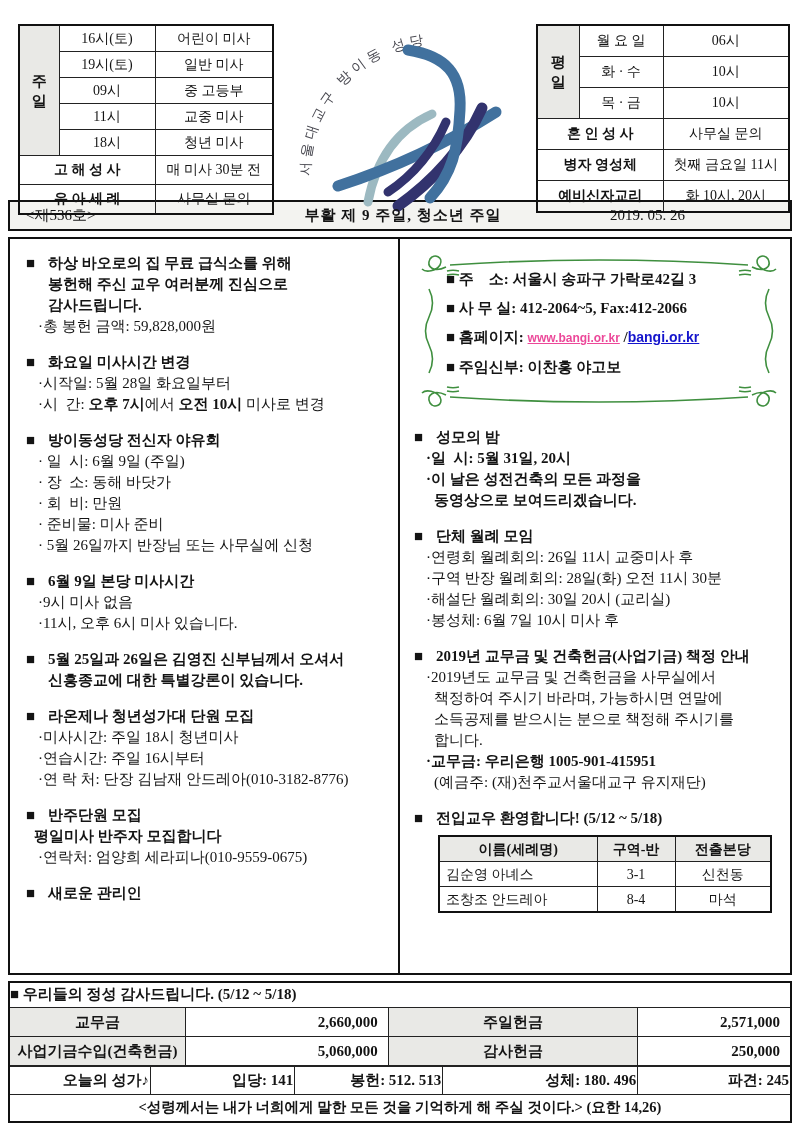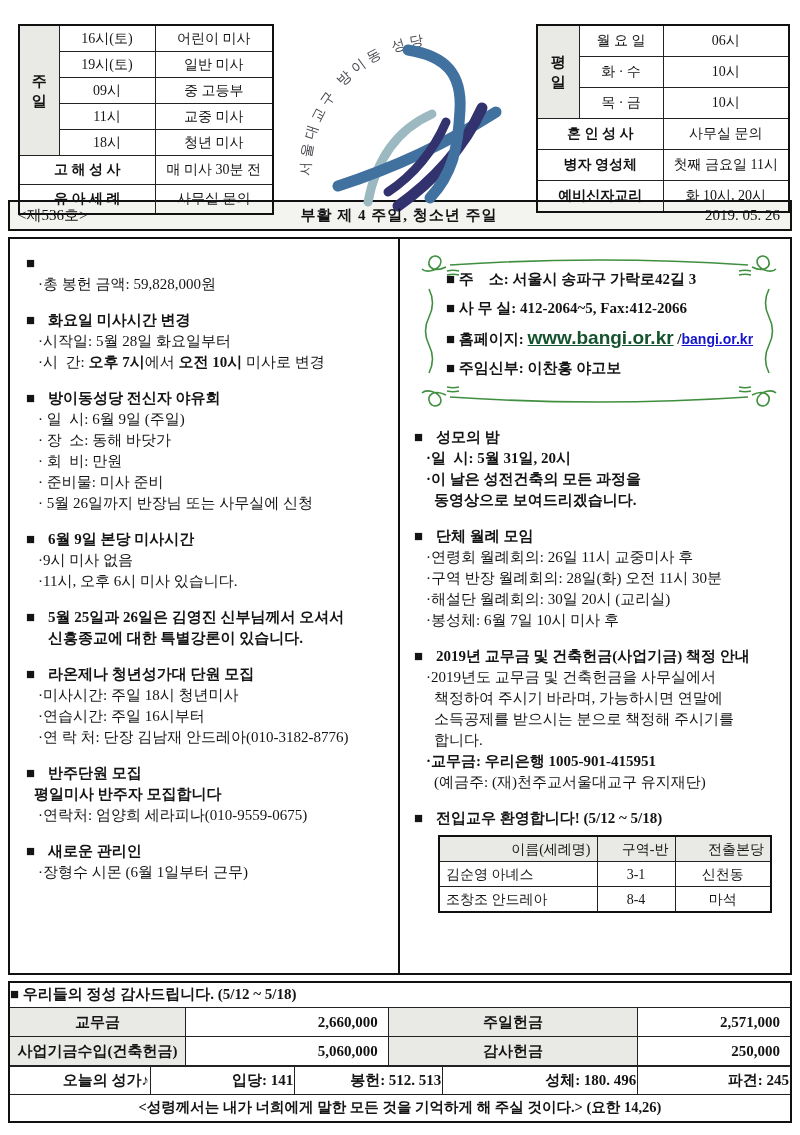--- a/index.html
+++ b/index.html
@@ -13,45 +13,45 @@
   .mini{border:2.5px solid #111;}
   .mini .hd{background:#e9e9e6;font-weight:bold;font-size:15px;line-height:20px;}
   .mini .lb{font-weight:bold;}
   .sun td{height:25px;}
   .sun .x td{height:28px;}
   .wk td{height:30px;}
   .logo-wrap{flex:1;display:flex;justify-content:center;align-items:flex-start;}
   
   .titlebar{margin:4px 8px 0 8px;border:2.5px solid #111;background:#f3f3f0;height:27px;
             display:flex;align-items:center;font-size:15px;}
-  .titlebar .iss{width:170px;padding-left:8px;}
+  .titlebar .iss{width:170px;padding-left:16px;}
   .titlebar .ttl{flex:1;text-align:center;font-weight:bold;letter-spacing:1px;}
-  .titlebar .dt{width:170px;text-align:right;padding-right:10px;}
+  .titlebar .dt{width:170px;text-align:left;padding-right:10px;}
   
   .mainbox{margin:6px 8px 0 8px;border:2.5px solid #111;display:flex;height:738px;box-sizing:border-box;}
   .colL{width:388px;box-sizing:border-box;padding:14px 6px 0 16px;}
   .colR{flex:1;box-sizing:border-box;border-left:2px solid #111;padding:10px 8px 0 14px;}
   .sec{margin-bottom:15px;font-size:15px;line-height:21px;}
   .sec-h{display:flex;font-weight:bold;font-size:15px;}
   .sec-h .bl{width:22px;flex:none;}
   .hl{white-space:pre;}
   .itm{padding-left:12px;white-space:pre;}
   .b{font-weight:bold;}
   .sign{font-weight:bold;text-align:right;padding-right:52px;}
-  .link1{color:#14532d;text-decoration:underline;font-weight:bold;font-family:"Liberation Sans",sans-serif;font-size:19px;}
+  .link1{color:#ec4899;text-decoration:underline;font-weight:bold;font-family:"Liberation Sans",sans-serif;font-size:12px;}
   .link2{color:#1414cc;text-decoration:underline;font-weight:bold;font-family:"Liberation Sans",sans-serif;font-size:14px;}
   
   .infobox{position:relative;width:366px;height:160px;margin:2px 0 16px 2px;}
   .infobox svg{position:absolute;inset:0;}
   .info-lines{position:absolute;left:30px;top:14px;font-size:15px;font-weight:bold;line-height:29px;}
   .info-lines div{white-space:pre;}
   
   .xfer{border:2px solid #111;margin:6px 0 0 24px;font-size:14px;}
   .xfer td{border:1px solid #222;height:24px;text-align:center;padding:0 6px;}
-  .xfer .hrow td{background:#e9e9e6;font-weight:normal;text-align:right;}
+  .xfer .hrow td{background:#e9e9e6;font-weight:bold;}
   .xfer .nm{text-align:left;}
   
   .botbox{margin:6px 8px 0 8px;border:2.5px solid #111;}
   .bot-title{text-align:left;font-weight:bold;font-size:15px;padding:2px 0 3px 0;}
   .fin{width:100%;table-layout:fixed;}
   .fin td{border:1px solid #222;height:26px;font-size:15px;font-weight:bold;}
   .fin td:first-child{border-left:none;}
   .fin td:last-child{border-right:none;}
   .fin .lbl{background:#e9e9e6;text-align:center;}
   .fin .amt{text-align:right;padding-right:10px;background:#fff;}
@@ -156,31 +156,36 @@
       <tr>
             <td colspan="2" class="lb">예비신자교리</td>
           <td>화 10시, 20시</td>
           </tr>
     </tbody>
       </table>
   </div>
 
   <div class="titlebar">
     <div class="iss">&lt;제536호&gt;</div>
-    <div class="ttl">부활 제 4 주일, 청소년 주일</div>
+    <div class="ttl">부활 제 9 주일, 청소년 주일</div>
     <div class="dt">2019. 05. 26</div>
   </div>
 
   <div class="mainbox">
 
     <div class="colL">
 
       <div class="sec">
         <div class="sec-h">
             <span class="bl">■</span>
+          <div>
+            <div class="hl">하상 바오로의 집 무료 급식소를 위해</div>
+            <div class="hl">봉헌해 주신 교우 여러분께 진심으로</div>
+            <div class="hl">감사드립니다.</div>
+          </div>
         </div>
         <div class="itm">·총 봉헌 금액: 59,828,000원</div>
       </div>
 
       <div class="sec">
         <div class="sec-h">
             <span class="bl">■</span>
           <div class="hl">화요일 미사시간 변경</div>
           </div>
         <div class="itm">·시작일: 5월 28일 화요일부터</div>
@@ -235,21 +240,20 @@
           </div>
         <div class="hl b" style="padding-left:8px">평일미사 반주자 모집합니다</div>
         <div class="itm">·연락처: 엄양희 세라피나(010-9559-0675)</div>
       </div>
 
       <div class="sec">
         <div class="sec-h">
             <span class="bl">■</span>
           <div class="hl">새로운 관리인</div>
           </div>
-        <div class="itm">·장형수 시몬 (6월 1일부터 근무)</div>
       </div>
 
     </div>
 
     <div class="colR">
 
       <div class="infobox">
         <svg viewBox="0 0 366 160">
           <g stroke="#3f8f3f" fill="none" stroke-width="1.6">
             <path d="M34,14 Q183,4 332,14"></path>

